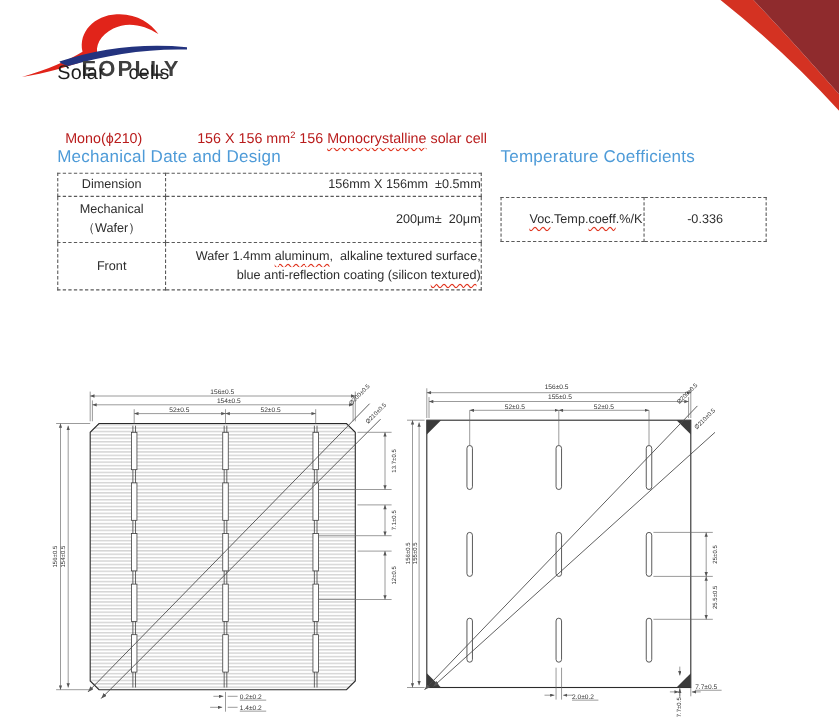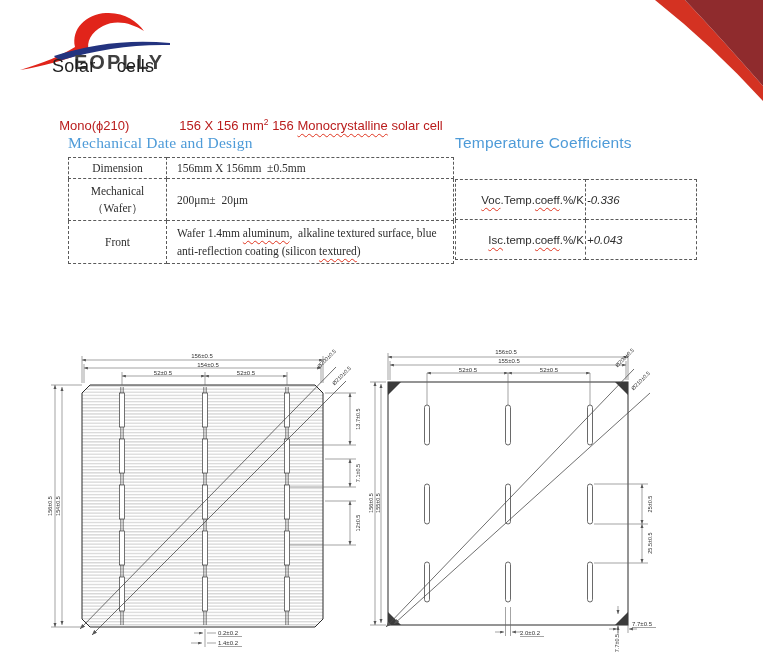--- a/index.html
+++ b/index.html
@@ -11,34 +11,34 @@
   
   .title{left:52px;top:56px;font-size:18px;color:#1d1d1d;white-space:pre;letter-spacing:.3px;}
   .subtitle{left:52px;top:102px;font-size:13px;color:#b91c1c;white-space:pre;}
   .subtitle .model{display:inline-block;width:120px;}
   sup{font-size:8.5px;}
   .wavy{
     text-decoration-line:underline;text-decoration-style:wavy;
     text-decoration-color:#e0341f;text-decoration-thickness:1px;text-underline-offset:3px;
   }
   h2{margin:0;font-size:15.5px;font-weight:400;color:#4e9bd8;letter-spacing:.2px;}
-  .mech-sec{left:68px;top:134px;width:392px;font-family:Liberation Serif, serif;}
+  .mech-sec{left:52px;top:134px;width:392px;}
   .temp-sec{left:455px;top:134px;width:252px;}
   table{border-collapse:collapse;font-size:11.5px;color:#2e2e2e;table-layout:fixed;}
   td{border:1px dashed #5a5a5a;vertical-align:middle;margin-top:39px;}
   .mech-table{width:386px;margin-top:5px;}
   .mech-table td.lbl{width:95px;text-align:center;line-height:1.5;}
-  .mech-table td.val{padding:1px 12px 1px 10px;line-height:1.6;white-space:pre-wrap;}
+  .mech-table td.val{padding:1px 0 1px 10px;line-height:1.6;white-space:pre-wrap;text-align:right;}
   .mech-table tr:nth-child(1){height:21px;}
   .mech-table tr:nth-child(2){height:42px;}
   .mech-table tr:nth-child(3){height:43px;}
   .mech-table tr:nth-child(4){height:45px;}
   .temp-table{width:242px;margin-top:27px;border:1px dashed #9a9a9a;}
   .temp-table td.lbl{width:127px;text-align:right;}
-  .temp-table td.val{font-style:italic;}
+  .temp-table td.val{text-align:center;}
   .temp-table tr{height:40px;}
   
   svg.drawing{position:absolute;}
   .dim line{stroke:#666;stroke-width:.6;}
   .dimtext{font-size:6px;fill:#333;font-family:"Liberation Sans",sans-serif;}
   .dimtext.small{font-size:5.5px;}
 </style>
 </head>
 <body>
 
@@ -81,24 +81,20 @@
     </table>
 </div>
 
 <div class="abs temp-sec">
   <h2>Temperature Coefficients</h2>
   <table class="temp-table">
     <tbody>
         <tr>
       <td class="lbl"><span class="wavy">Voc</span><span>.Temp.</span><span class="wavy">coeff</span><span>.%/K</span></td>
       <td class="val">-0.336</td>
-    </tr>
-    <tr>
-      <td class="lbl"><span class="wavy">Isc</span><span>.temp.</span><span class="wavy">coeff</span><span>.%/K</span></td>
-      <td class="val">+0.043</td>
     </tr>
   </tbody>
     </table>
 </div>
 
 <svg class="drawing" style="left:28px;top:335px;" width="362" height="323" viewBox="0 0 362 323">
   <defs>
     <pattern id="fingers" width="8" height="3.1" patternUnits="userSpaceOnUse">
       <line x1="0" y1="1.5" x2="8" y2="1.5" stroke="#9a9a9a" stroke-width="0.6"></line>
     </pattern>

